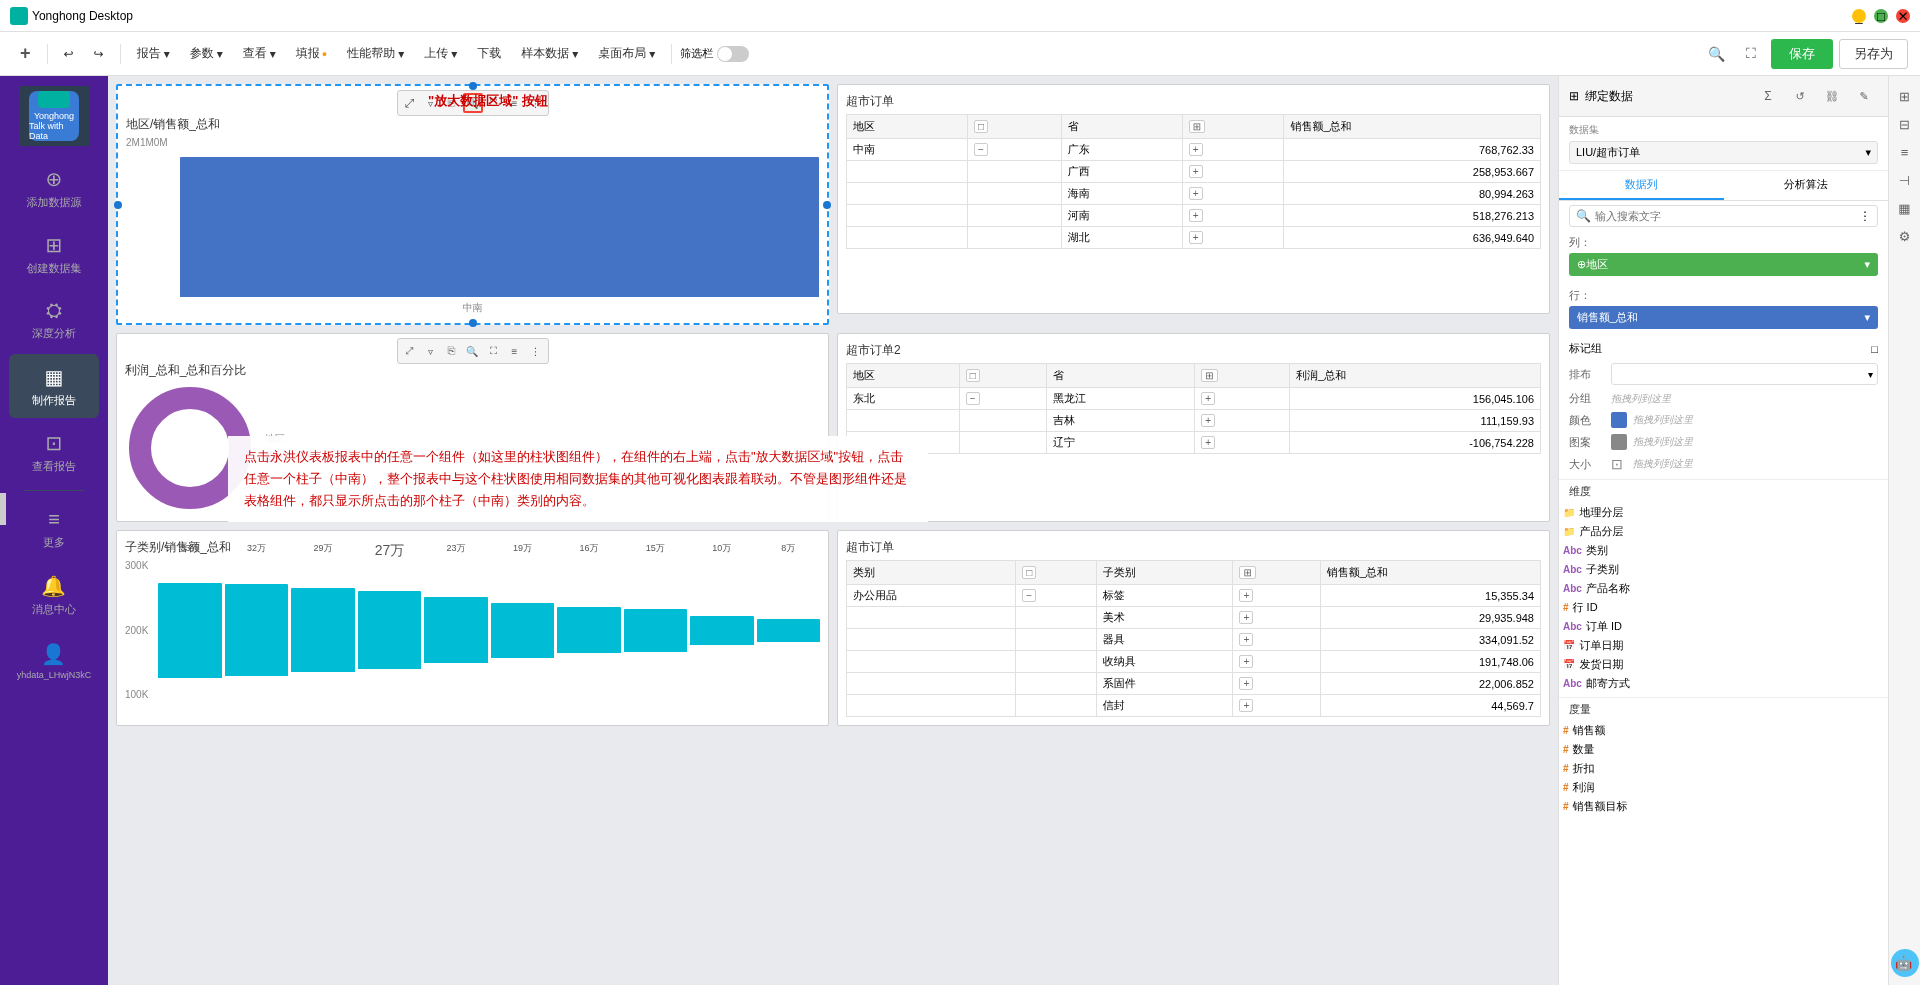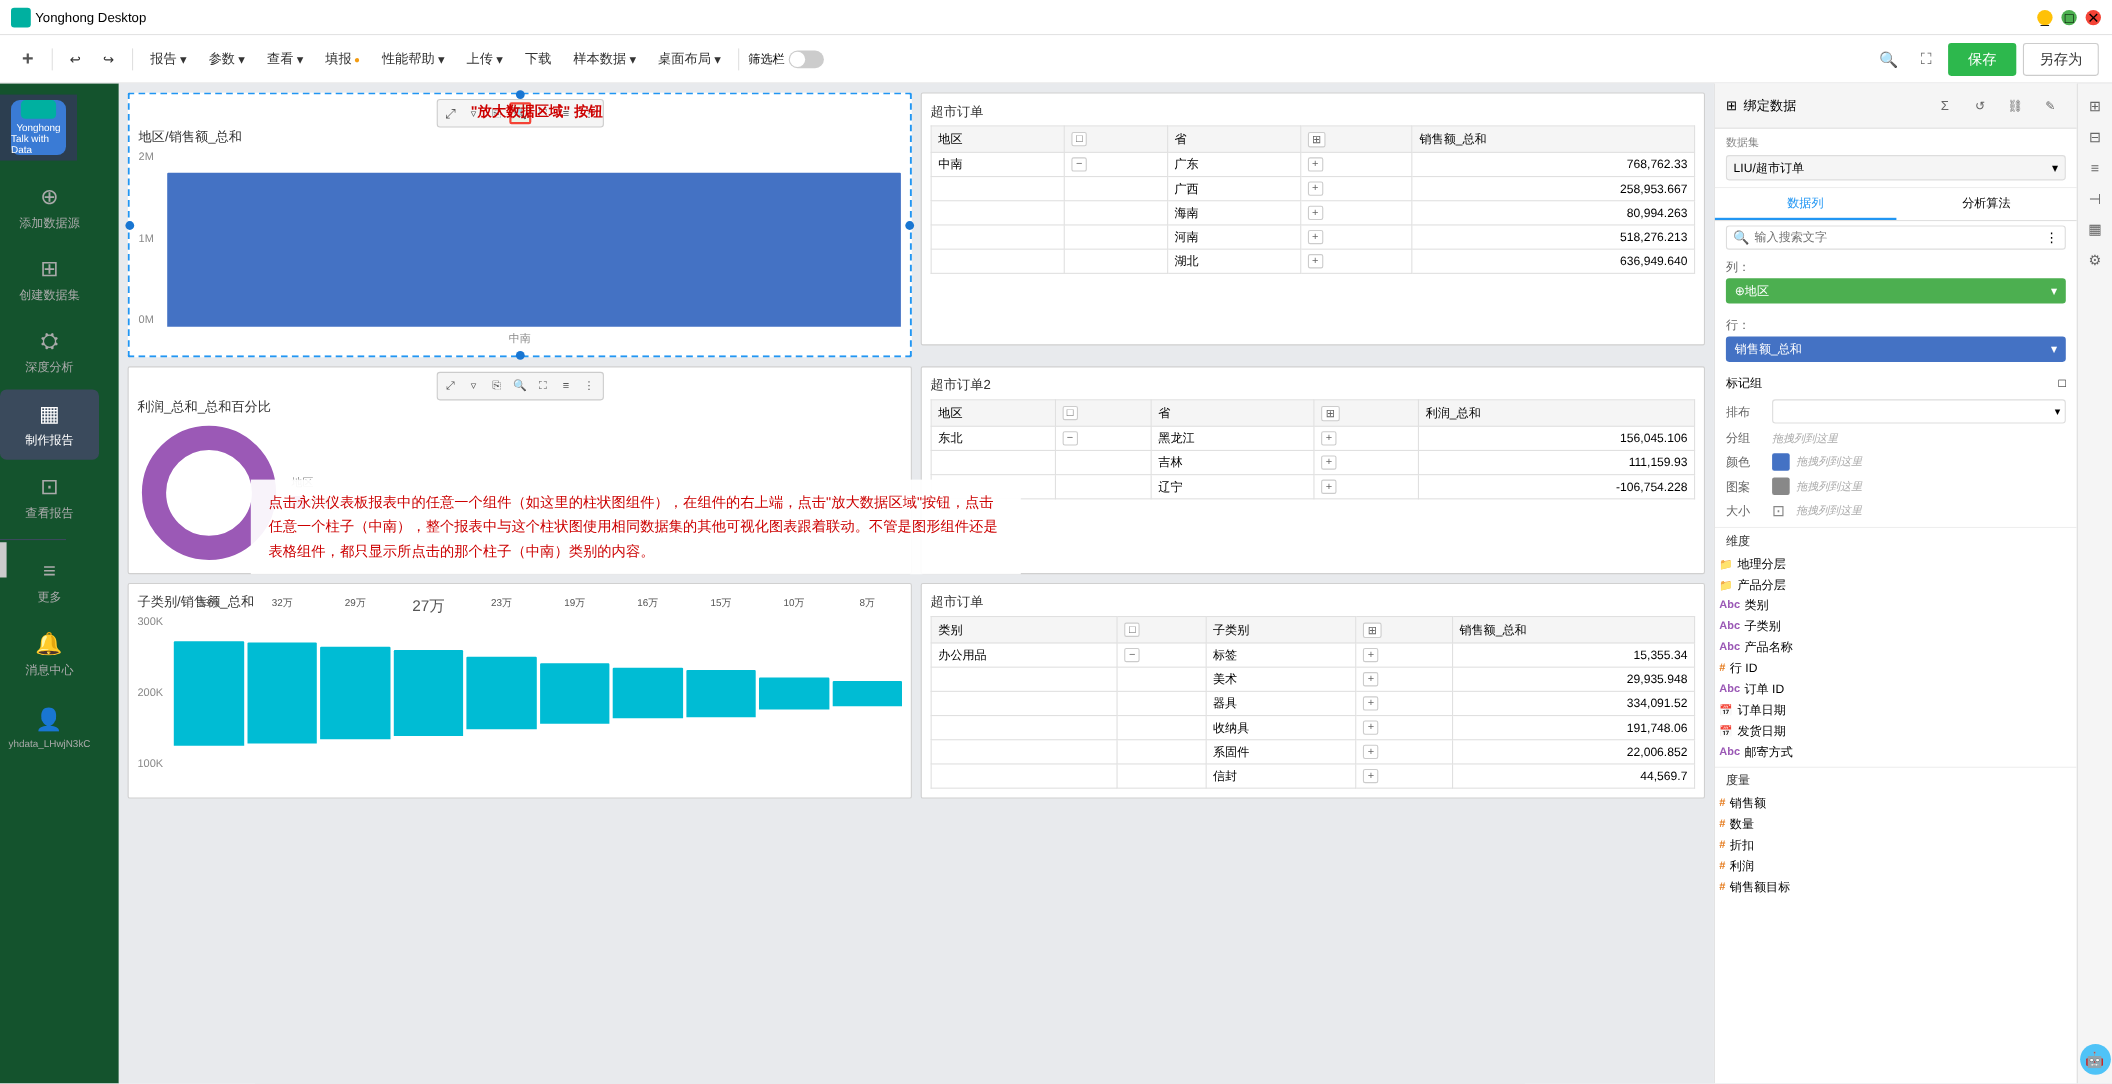--- a/index.html
+++ b/index.html
@@ -100,23 +100,24 @@
 
     
     .main-layout {
       display: flex;
       height: calc(985px - 32px - 44px);
     }
 
     
     .left-sidebar {
       width: 108px;
-      background: #14532d;
+      background: #4c1d95;
       display: flex;
       flex-direction: column;
+      align-items: center;
       padding-top: 10px;
       gap: 2px;
     }
     .sidebar-logo {
       width: 70px; height: 60px;
       background: #2c3e50;
       display: flex; align-items: center; justify-content: center;
       margin-bottom: 8px;
     }
     .sidebar-logo-inner {
@@ -403,21 +404,21 @@
           <button class="chart-toolbar-btn">⛶</button>
           <button class="chart-toolbar-btn">≡</button>
           <button class="chart-toolbar-btn">⋮</button>
         </div>
 
         <div class="chart-title">地区/销售额_总和</div>
 
         <div style="position:absolute;top:6px;left:310px;color:#cc0000;font-size:13px;font-weight:bold;white-space:nowrap;z-index:5;">"放大数据区域" 按钮</div>
 
         <div style="display:flex;gap:8px;">
-          <div style="display:flex;flex-direction:column;justify-content:space-between;height:160px;font-size:10px;color:#888;text-align:right;padding-right:4px;">
+          <div style="display:flex;flex-direction:row;justify-content:space-between;height:160px;font-size:10px;color:#888;text-align:right;padding-right:4px;">
             <span>2M</span>
             <span>1M</span>
             <span>0M</span>
           </div>
           <div style="flex:1;display:flex;align-items:flex-end;height:160px;">
             <div style="background:#4472c4;width:100%;height:140px;border-radius:1px 1px 0 0;"></div>
           </div>
         </div>
         <div style="text-align:center;font-size:10px;color:#888;margin-top:4px;">中南</div>
 

